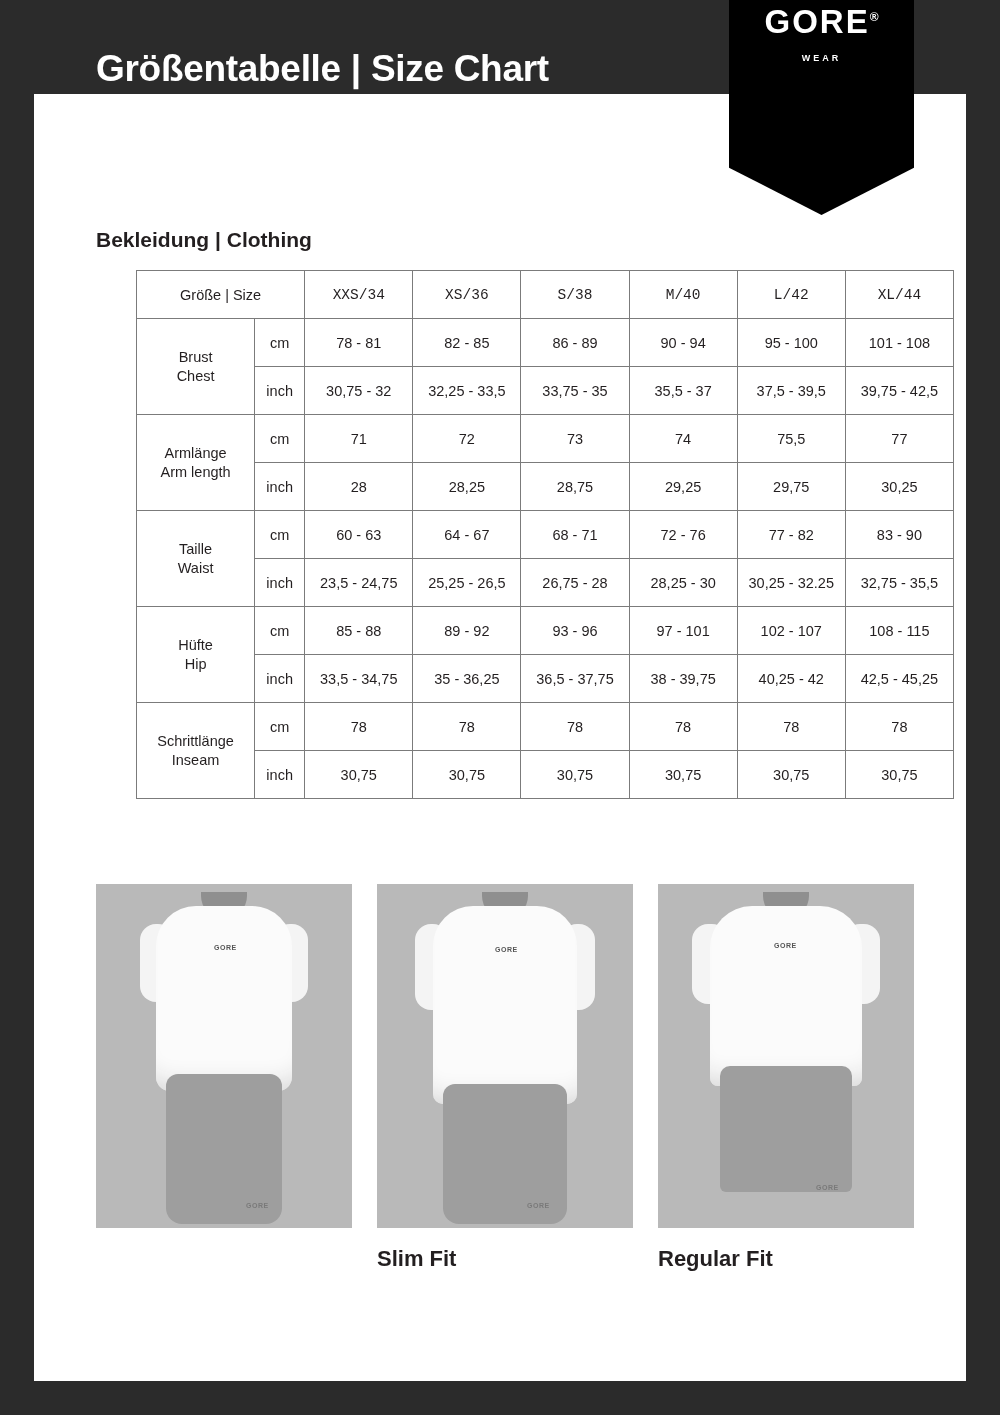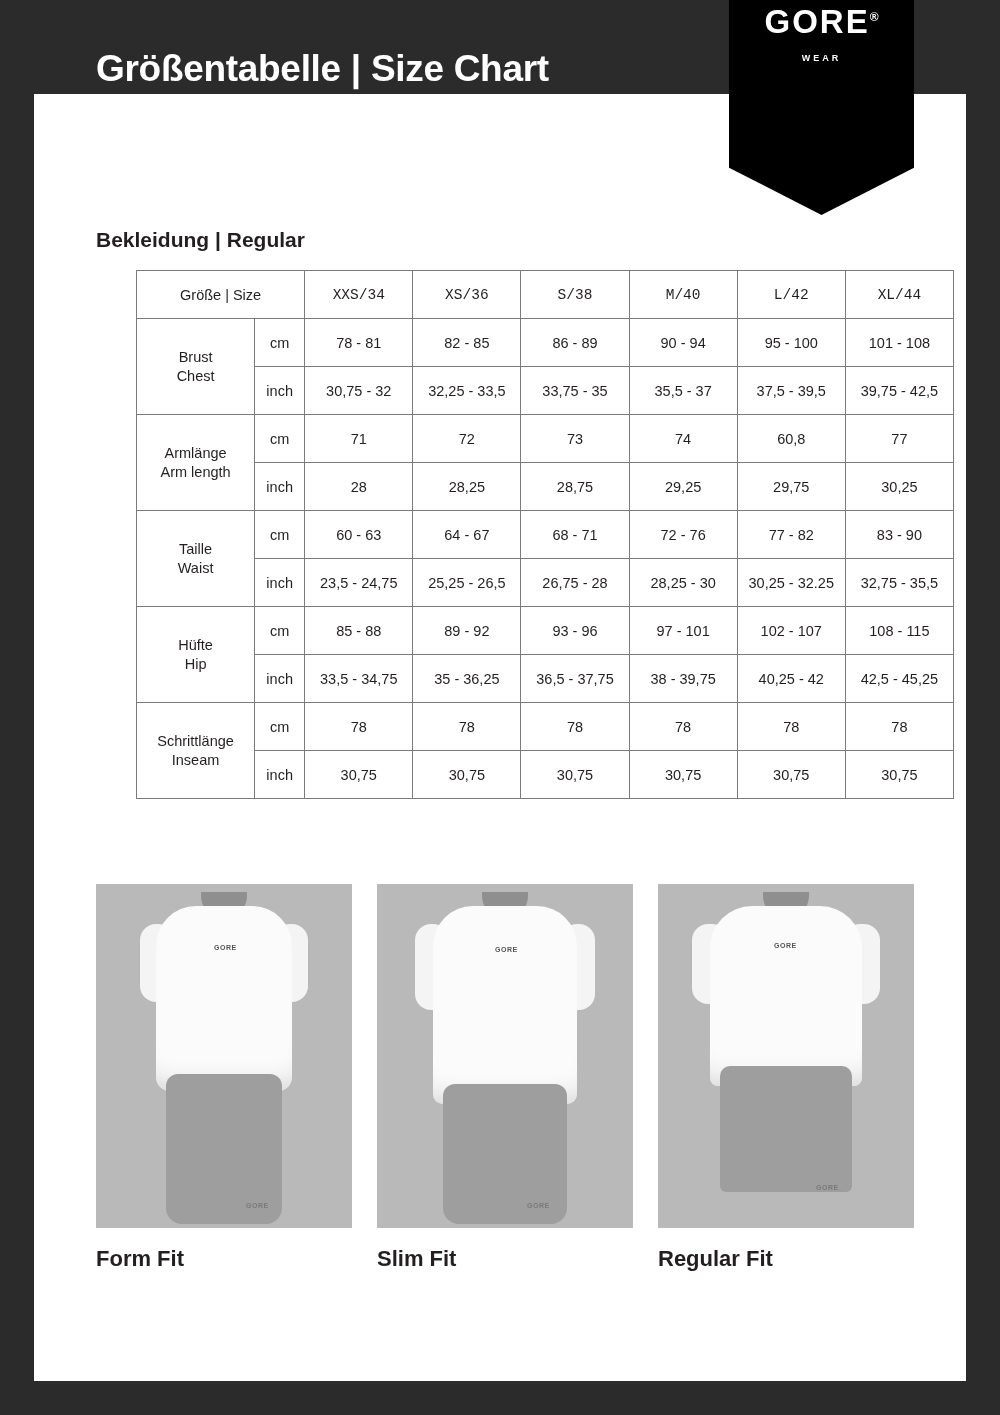--- a/index.html
+++ b/index.html
@@ -274,21 +274,21 @@
     <h1 class="title-main">Größentabelle | Size Chart</h1>
   </div>
 
   <div class="logo-banner">
     <div class="logo-wordmark">
       <span>GORE</span><span class="logo-reg">®</span>
       <div class="logo-sub">WEAR</div>
     </div>
   </div>
 
-  <div class="section-heading">Bekleidung | Regular</div>
+  <div class="section-heading">Bekleidung | Clothing</div>
 
   <div class="table-wrap">
     <table class="size-table">
       <colgroup>
         <col class="c-label">
           <col class="c-unit">
         <col class="c-size">
           <col class="c-size">
           <col class="c-size">
         <col class="c-size">
@@ -334,21 +334,21 @@
         <tr>
           <td class="row-label" rowspan="2">
             <span>Armlänge</span><br>
             <span>Arm length</span>
           </td>
           <td class="unit">cm</td>
           <td>71</td>
           <td>72</td>
           <td>73</td>
           <td>74</td>
-          <td>60,8</td>
+          <td>75,5</td>
           <td>77</td>
         </tr>
         <tr>
           <td class="unit">inch</td>
           <td>28</td>
           <td>28,25</td>
           <td>28,75</td>
           <td>29,25</td>
           <td>29,75</td>
           <td>30,25</td>
@@ -432,21 +432,20 @@
       <div class="fit-img">
         <div class="mq head-neck"></div>
         <div class="mq sleeve-l"></div>
         <div class="mq sleeve-r"></div>
         <div class="mq torso"></div>
         <div class="mq crotch"></div>
         <div class="mq shorts"></div>
         <div class="brand-mini brand-chest">GORE</div>
         <div class="brand-mini brand-leg">GORE</div>
       </div>
-      <div class="fit-caption">Form Fit</div>
     </div>
 
     <div class="fit">
       <div class="fit-img">
         <div class="mq head-neck"></div>
         <div class="mq sleeve-l slim"></div>
         <div class="mq sleeve-r slim"></div>
         <div class="mq torso slim"></div>
         <div class="mq crotch slim"></div>
         <div class="mq shorts slim"></div>

